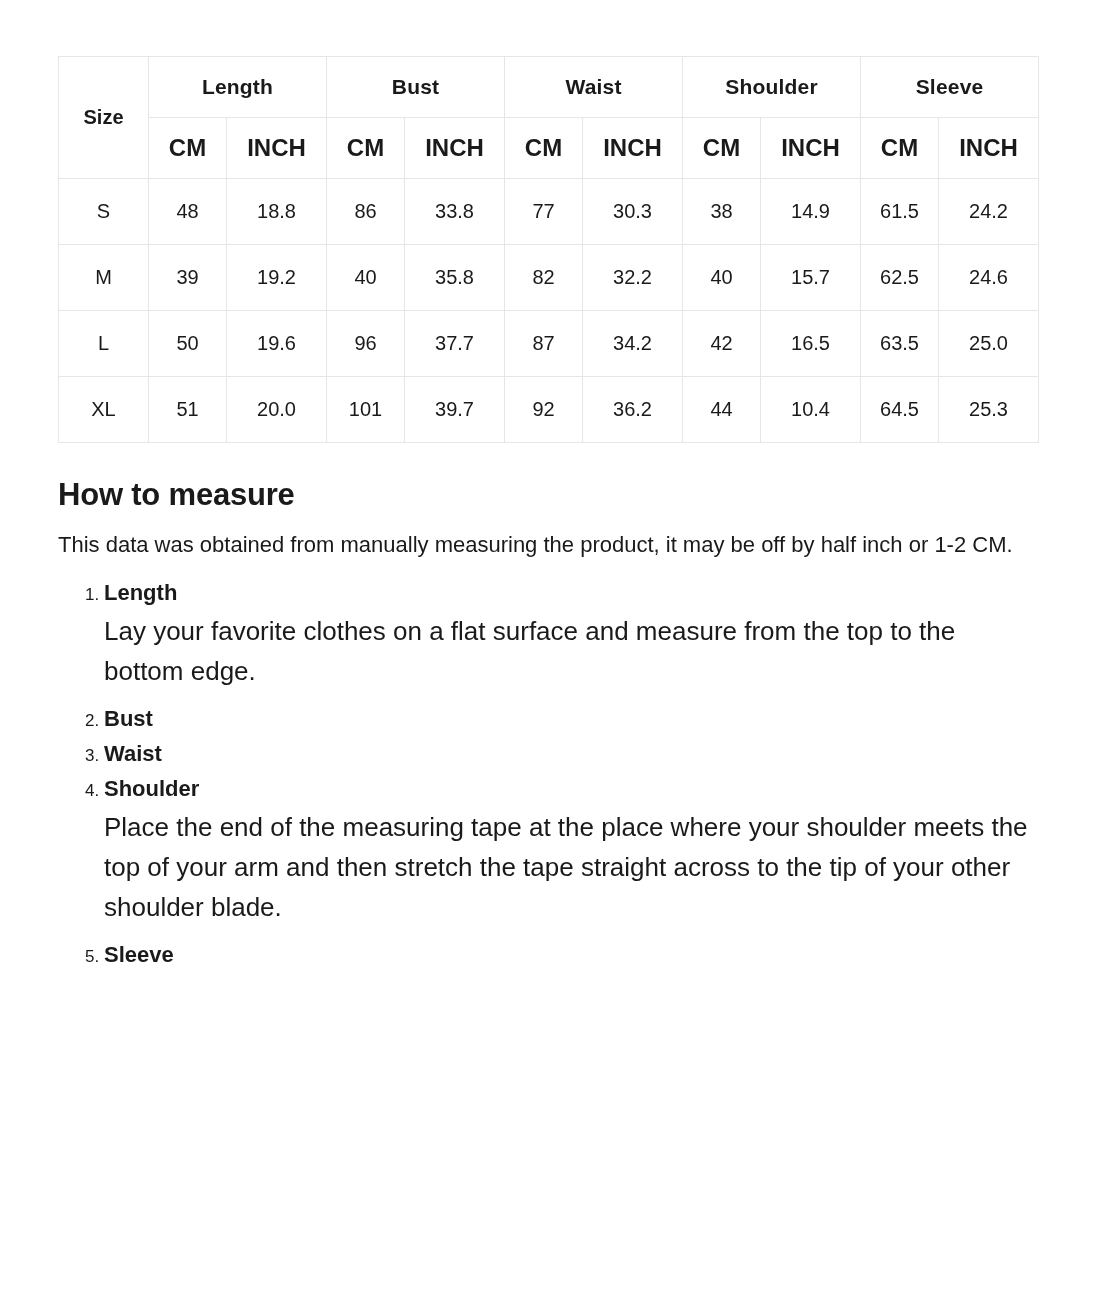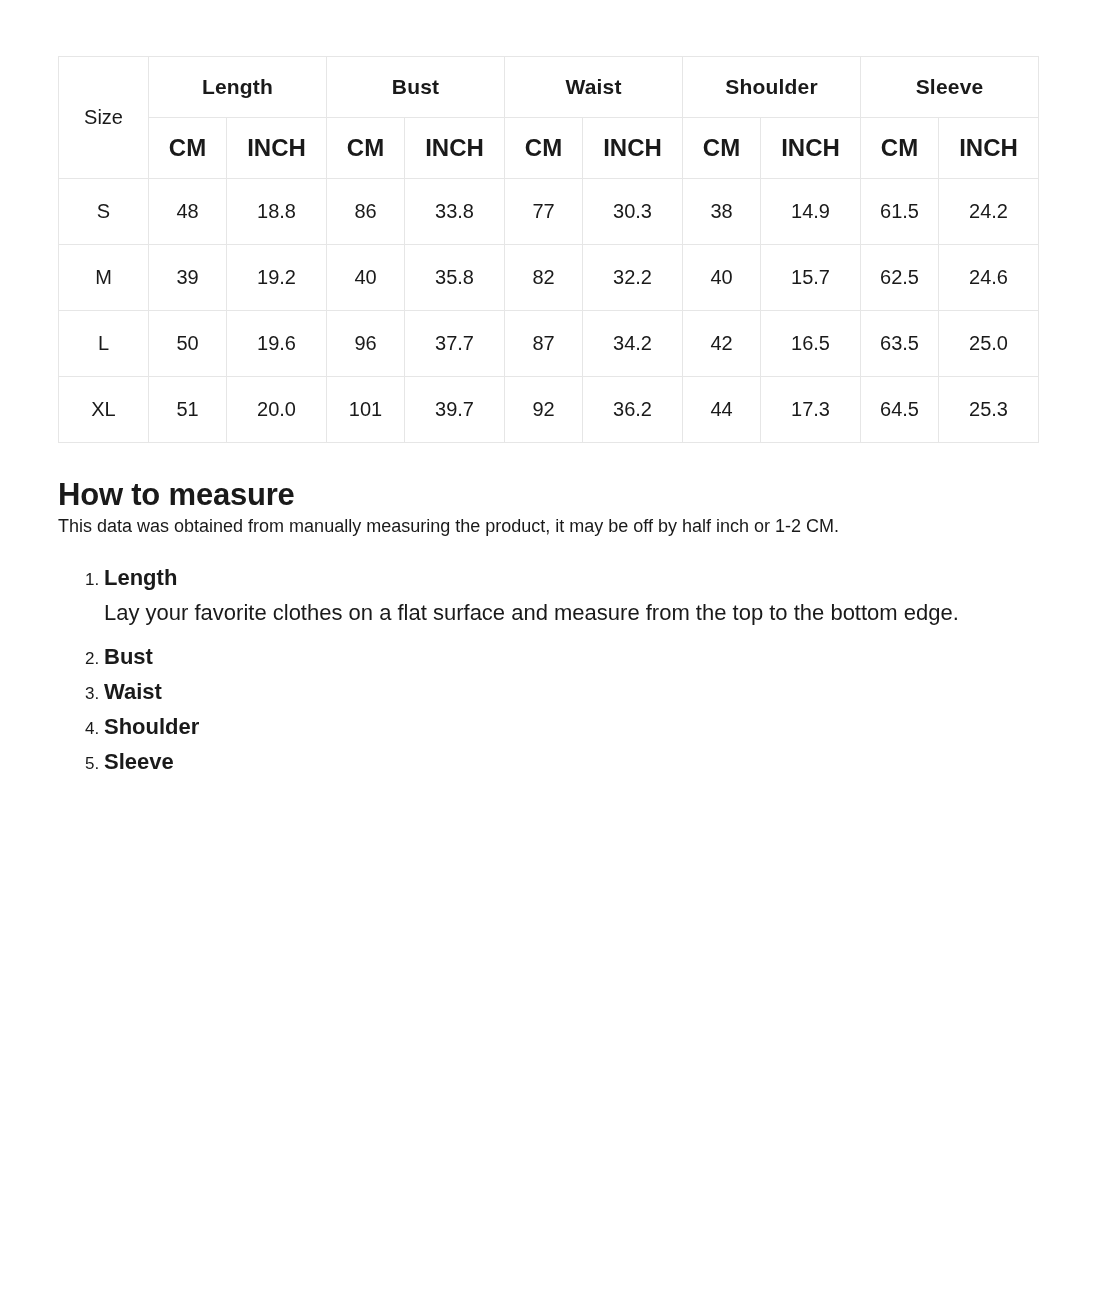--- a/index.html
+++ b/index.html
@@ -35,47 +35,47 @@
     color: #1a1a1a;
   }
   table.size-table th.group-head {
     font-size: 21px;
     font-weight: bold;
     height: 58px;
     letter-spacing: 0.2px;
   }
   table.size-table th.size-head {
     font-size: 20px;
-    font-weight: normal;
+    font-weight: bold;
     height: 116px;
   }
   table.size-table th.unit-head {
     font-size: 24px;
     font-weight: bold;
     height: 58px;
   }
   table.size-table td {
     font-size: 20px;
     height: 63px;
   }
   col.c-size  { width: 90px; }
   col.c-unit  { width: 78px; }
   col.c-inch  { width: 100px; }
 
   
   h2.section-title {
     font-size: 31px;
     font-weight: bold;
-    margin: 12px 0 0 0;
+    margin: 12px 0 15px 0;
     letter-spacing: -0.2px;
   }
   p.intro {
-    font-size: 18px;
+    font-size: 22px;
     line-height: 1.55;
-    margin: 0 0 20px 0;
+    margin: 0 0 14px 0;
     max-width: 985px;
   }
   ol.measure-list {
     margin: 0;
     padding-left: 46px;
     font-size: 17px;
   }
   ol.measure-list > li {
     margin-bottom: 2px;
   }
@@ -84,21 +84,21 @@
     color: #1a1a1a;
   }
   .item-title {
     font-size: 22px;
     font-weight: bold;
     display: block;
     line-height: 1.5;
     margin-bottom: 2px;
   }
   .item-body {
-    font-size: 22px;
+    font-size: 26px;
     line-height: 1.55;
     display: block;
     margin-bottom: 10px;
     max-width: 955px;
   }
 </style>
 </head>
 <body>
 
 <div class="page">
@@ -181,21 +181,21 @@
       </tr>
       <tr>
         <td>XL</td>
         <td>51</td>
         <td>20.0</td>
         <td>101</td>
         <td>39.7</td>
         <td>92</td>
         <td>36.2</td>
         <td>44</td>
-        <td>17.3</td>
+        <td>10.4</td>
         <td>64.5</td>
         <td>25.3</td>
       </tr>
     </tbody>
   </table>
 
   <h2 class="section-title">How to measure</h2>
   <p class="intro">This data was obtained from manually measuring the product, it may be off by half inch or 1-2 CM.</p>
 
   <ol class="measure-list">
@@ -204,19 +204,20 @@
       <span class="item-body">Lay your favorite clothes on a flat surface and measure from the top to the bottom edge.</span>
     </li>
     <li>
       <span class="item-title">Bust</span>
     </li>
     <li>
       <span class="item-title">Waist</span>
     </li>
     <li>
       <span class="item-title">Shoulder</span>
+      <span class="item-body">Place the end of the measuring tape at the place where your shoulder meets the top of your arm and then stretch the tape straight across to the tip of your other shoulder blade.</span>
     </li>
     <li>
       <span class="item-title">Sleeve</span>
     </li>
   </ol>
 
 </div>
 
 </body></html>

